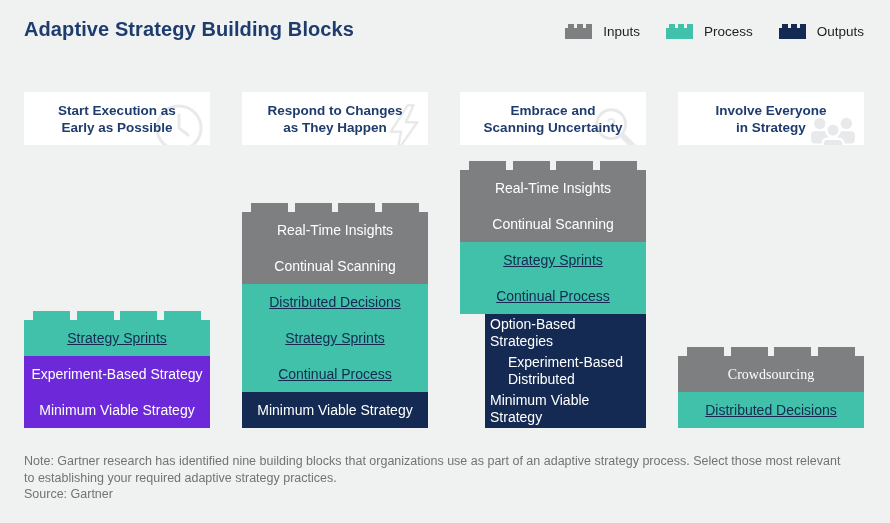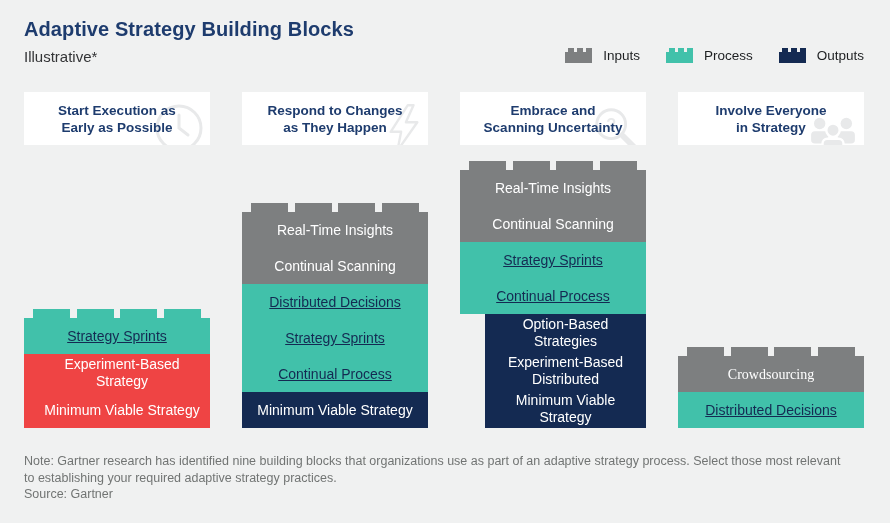--- a/index.html
+++ b/index.html
@@ -22,37 +22,36 @@
   .col-header { height:53px; background:#ffffff; position:relative; overflow:hidden;
                 display:flex; align-items:center; justify-content:center; text-align:center;
                 color:#1e3c6e; font-weight:700; font-size:13.5px; line-height:17px; padding:0 10px; }
   .header-text { white-space:pre-line; position:relative; z-index:1; }
   .header-icon { position:absolute; right:5px; bottom:-9px; z-index:0; line-height:0; }
 
   .stack { margin-top:auto; display:flex; flex-direction:column; }
   .studs { display:flex; justify-content:space-between; padding:0 9px; height:9px; }
   .studs i { display:block; width:37px; height:9px; }
   .block .row { min-height:36px; display:flex; align-items:center; justify-content:center;
-                text-align:center; font-size:14px; line-height:17px; padding:2px 5px; }
+                text-align:left; font-size:14px; line-height:17px; padding:2px 5px; }
   .row span { white-space:pre-line; }
   .block.inputs  .row { color:#ffffff; }
   .block.process .row { color:#142a52;text-decoration:underline; }
   .block.outputs .row { color:#ffffff; }
 
   .note   { position:absolute; left:24px; top:453px; width:818px; font-size:12.5px; line-height:16.5px; color:#717473; }
   .source { position:absolute; left:24px; top:487px; font-size:12.5px; color:#717473; }
 </style>
 </head>
 <body>
 
 <div class="canvas">
   <div class="topbar">
     <div>
       <div class="page-title">Adaptive Strategy Building Blocks</div>
-      <div class="page-subtitle">Illustrative*</div>
     </div>
     <div class="legend" id="legend">
         <div class="legend-item">
           <span class="mini">
             <span class="mini-studs">
               <i style="background: rgb(125, 127, 128);"></i>
               <i style="background: rgb(125, 127, 128);"></i>
               <i style="background: rgb(125, 127, 128);"></i>
             </span>
             <span class="mini-body" style="background: rgb(125, 127, 128);"></span>
@@ -99,21 +98,21 @@
             <i style="background: rgb(65, 193, 170);"></i>
             <i style="background: rgb(65, 193, 170);"></i>
             <i style="background: rgb(65, 193, 170);"></i>
             <i style="background: rgb(65, 193, 170);"></i>
           </div>
           <div class="block process" style="background: rgb(65, 193, 170);">
             <div class="row">
               <span>Strategy Sprints</span>
             </div>
           </div>
-          <div class="block outputs" style="background: #ef4444; padding-left: 10px;">
+          <div class="block outputs" style="background: #6d28d9;">
             <div class="row">
               <span>Experiment-Based Strategy</span>
             </div>
             <div class="row">
               <span>Minimum Viable Strategy</span>
             </div>
           </div>
         </div>
       </div>
       <div class="col">

